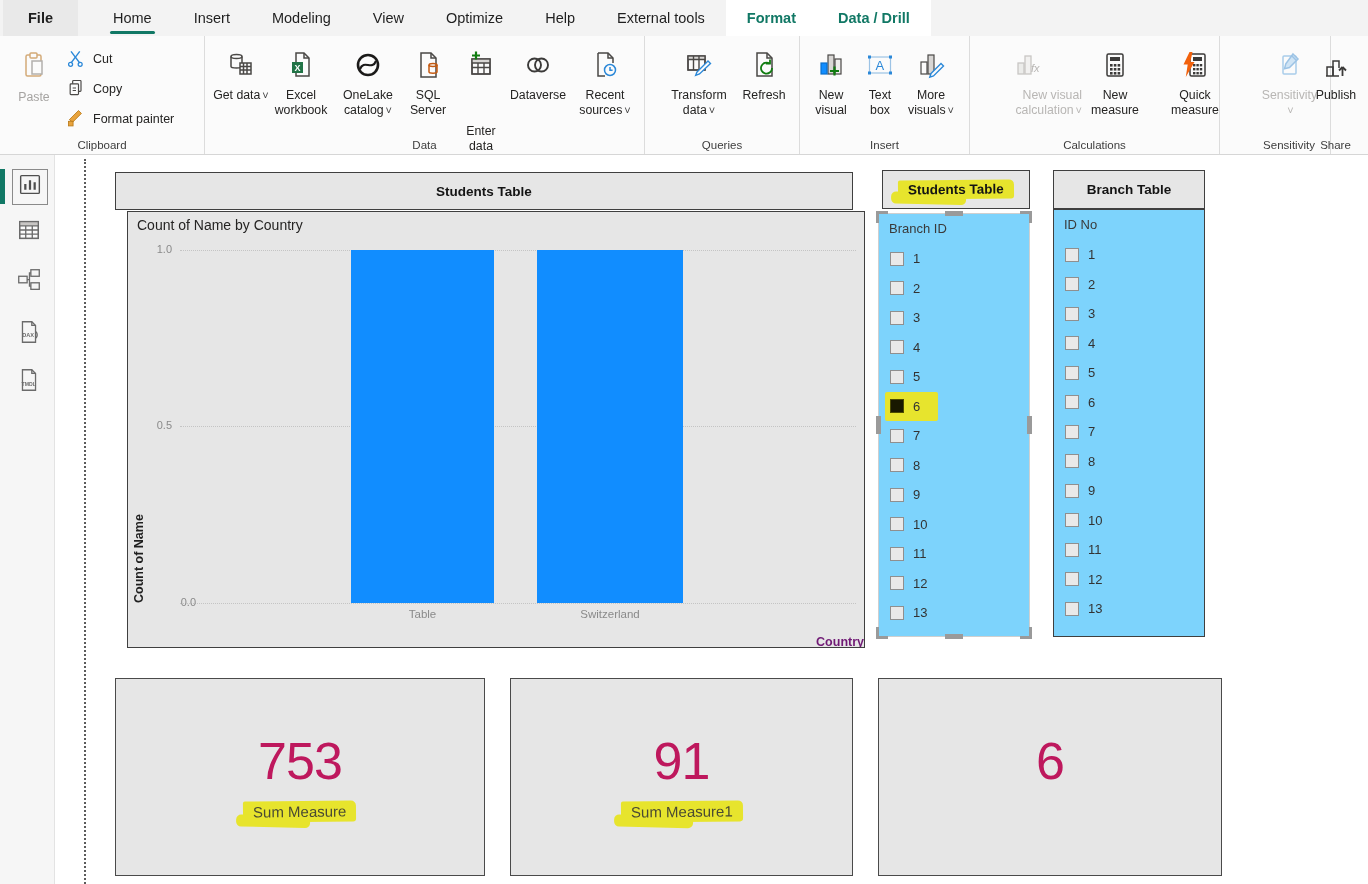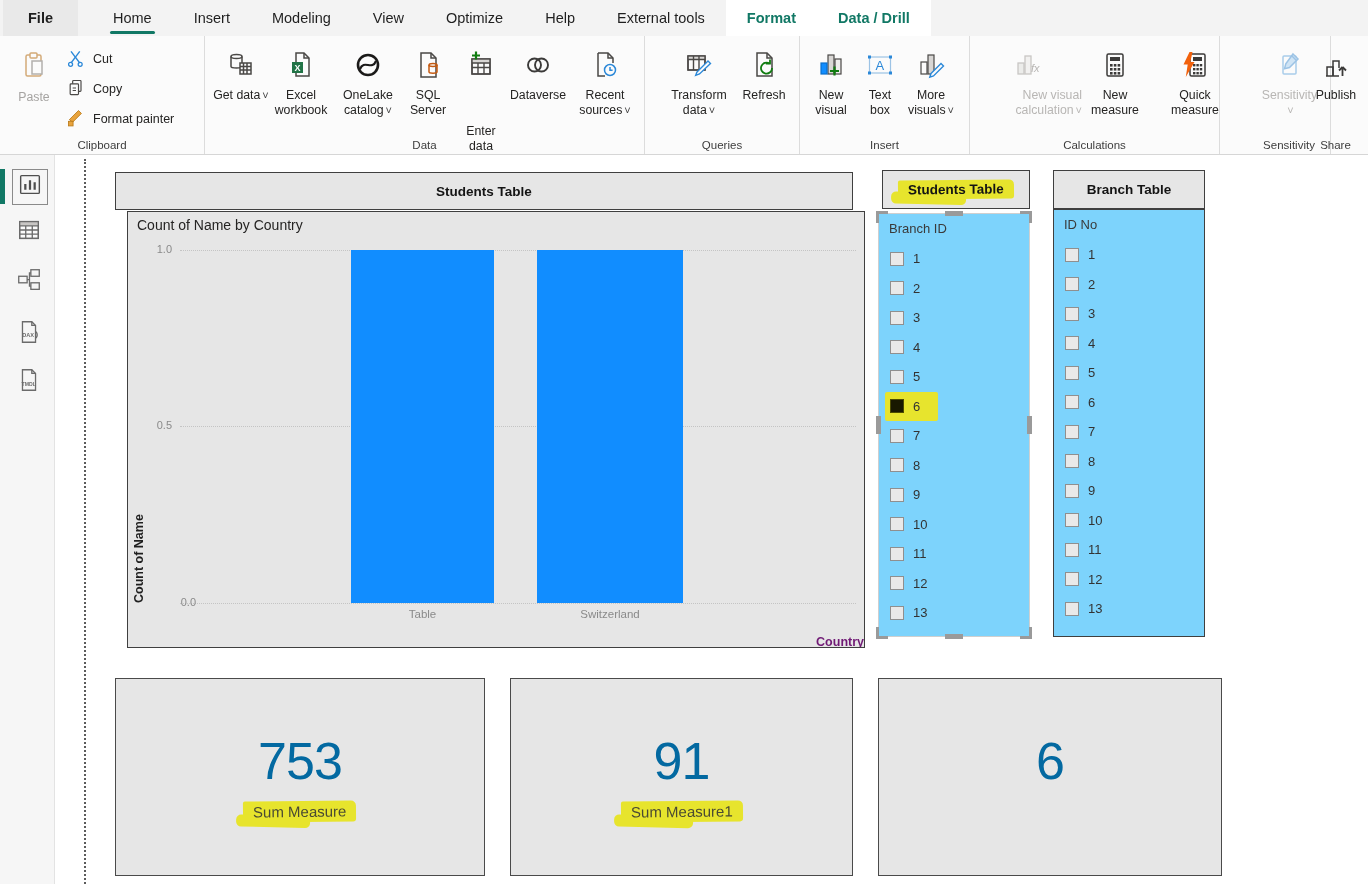--- a/index.html
+++ b/index.html
@@ -82,21 +82,21 @@
   .h-t{top:-3px;left:calc(50% - 9px);width:18px;height:5px;}
   .h-b{bottom:-3px;left:calc(50% - 9px);width:18px;height:5px;}
   .h-l{left:-3px;top:calc(50% - 9px);width:5px;height:18px;}
   .h-r{right:-3px;top:calc(50% - 9px);width:5px;height:18px;}
   
   .card{position:absolute;top:523px;height:198px;background:#e6e6e6;border:1.5px solid #4a4a4a;
         box-sizing:border-box;text-align:center;}
   .card:nth-child(1){left:60px;width:370px;}
   .card:nth-child(2){left:455px;width:343px;}
   .card:nth-child(3){left:823px;width:344px;}
-  .card-value{margin-top:52px;font-size:52px;color:#0369a1;letter-spacing:-1px;}
+  .card-value{margin-top:52px;font-size:52px;color:#be185d;letter-spacing:-1px;}
   .card-label-wrap{margin-top:10px;}
   .card-label{font-size:15px;color:#4a4a33;}
   svg text{font-family:"Liberation Sans",sans-serif;}
 </style>
 </head>
 <body>
 
 <div class="tabbar">
     <div class="tab file">
     <span>File</span>

